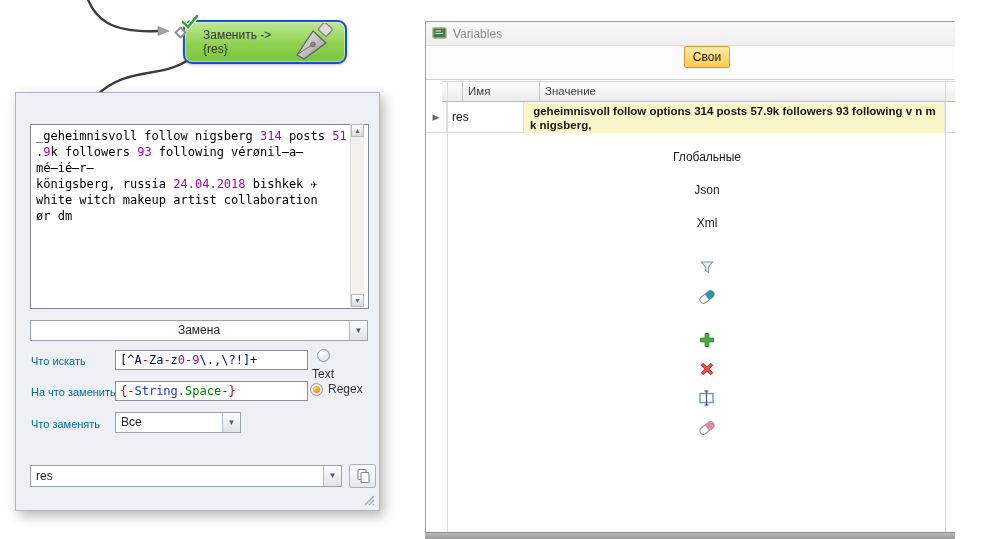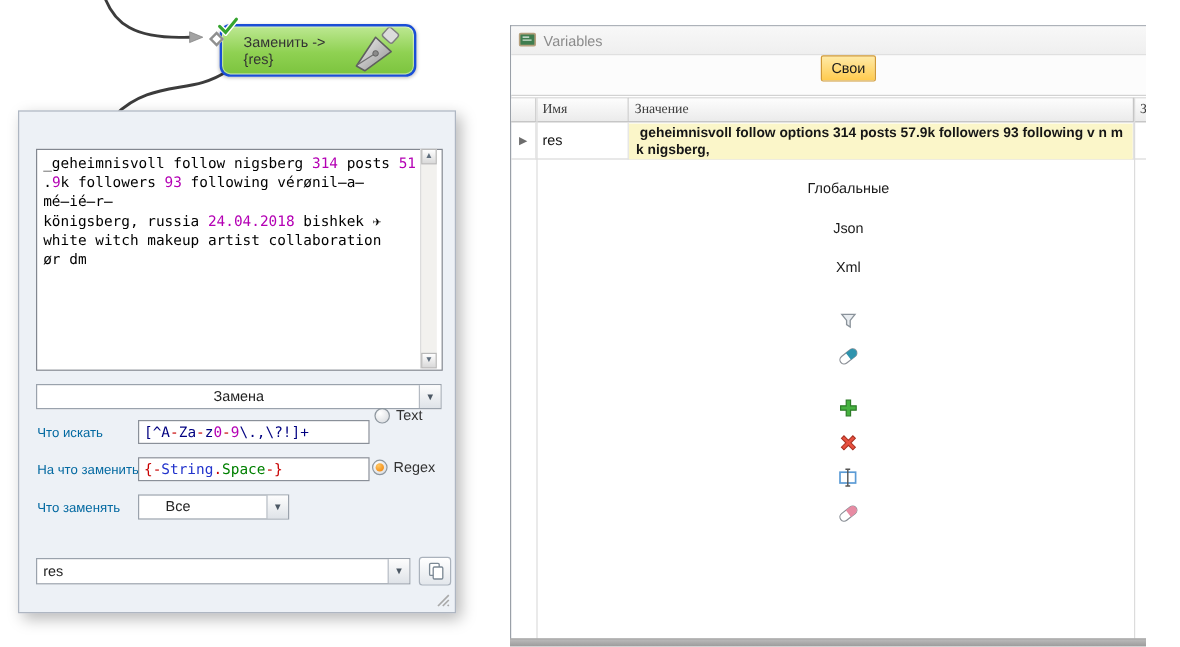--- a/index.html
+++ b/index.html
@@ -88,21 +88,21 @@
   .radio {
     width:13px; height:13px; border-radius:50%;
     background:radial-gradient(circle at 35% 30%, #fff, #d5d8dc);
     border:1px solid #8d969e; display:inline-block;
   }
   .radio.on::after {
     content:""; display:block; width:7px; height:7px; border-radius:50%; margin:2px;
     background:radial-gradient(circle at 35% 30%, #ffc763, #ef7c00);
   }
   .radio-label { font-size:12px; color:#333; }
-  .combo-scope { left:99px; top:319px; width:126px; height:21px; line-height:19px; padding-left:22px; }
+  .combo-scope { left:99px; top:319px; width:126px; height:21px; line-height:19px; padding-left:5px; }
   .chk-row { position:absolute; left:14px; top:349px; display:flex; align-items:center; gap:5px; }
   .chk-label { font-size:12px; color:#333; }
   .combo-res { left:14px; top:372px; width:312px; height:22px; line-height:20px; padding-left:5px; }
   .copy-btn {
     position:absolute; left:333px; top:371px; width:27px; height:24px;
     background:linear-gradient(#ffffff,#e3e7ec); border:1px solid #aab2bc;
     border-radius:3px; display:flex; align-items:center; justify-content:center; cursor:pointer;
   }
   .grip { position:absolute; right:4px; bottom:4px; }
 
@@ -124,21 +124,21 @@
     background:#fcfcfc; display:flex; align-items:center; gap:13px; padding-left:5px;flex-direction:column;
   }
   .tab { font-size:12px; color:#1a1a1a; padding:3px 2px; cursor:pointer; white-space:nowrap; }
   .tab.active {
     background:linear-gradient(#ffeaa6,#ffcb4e);
     border:1px solid #d09936; border-radius:2px; padding:3px 8px;
   }
   .tb-sep { width:1px; height:20px; background:#d4d4d4; }
   .tb-icon { width:18px; height:18px; display:flex; align-items:center; justify-content:center; cursor:pointer; }
 
-  .vp-header { position:absolute; left:0; top:59px; right:0; height:21px;font-family:Liberation Serif, serif; }
+  .vp-header { position:absolute; left:16px; top:59px; right:0; height:21px; }
   .hcell {
     position:absolute; top:0; height:21px;
     background:linear-gradient(#fdfdfd,#ebebeb);
     border-right:1px solid #c6c6c6; border-bottom:1px solid #b9b9b9; border-top:1px solid #d9d9d9;
     font-size:11.5px; color:#3c3c3c; line-height:19px; padding-left:5px; overflow:hidden;
   }
   .vp-row { position:absolute; left:0; top:80px; right:0; height:31px; border-bottom:1px solid #dadada; }
   .rcell { position:absolute; top:0; height:31px; border-right:1px solid #e2e2e2; overflow:hidden; }
   .row-arrow { color:#6d6d6d; font-size:9px; line-height:31px; text-align:center; width:100%; display:block; }
   .cell-name { font-size:12px; color:#111; line-height:30px; padding-left:5px; }
@@ -197,21 +197,21 @@
       <div class="ta-btn down">▼</div>
     </div>
 
     <div class="combo combo-action">
       <span>Замена</span>
       <span class="drop">▼</span>
     </div>
 
     <span class="fld-label" style="left:15px; top:262px;">Что искать</span>
     <div class="code-input" style="left:99px; top:257px; width:193px; height:20px;"><span class="seg-navy">[^A</span><span class="seg-red">-</span><span class="seg-navy">Za</span><span class="seg-red">-</span><span class="seg-navy">z</span><span class="seg-num">0</span><span class="seg-red">-</span><span class="seg-num">9</span><span class="seg-navy">\.,\?!]+</span></div>
-    <div class="radio-wrap" style="left:296px; top:246px;">
+    <div class="radio-wrap" style="left:296px; top:256px;flex-direction:column;">
       <span class="radio"></span>
       <span class="radio-label">Text</span>
     </div>
 
     <span class="fld-label" style="left:15px; top:293px;">На что заменить</span>
     <div class="code-input" style="left:99px; top:288px; width:193px; height:20px;"><span class="seg-red">{-</span><span class="seg-blue">String</span><span class="seg-red">.</span><span class="seg-green">Space</span><span class="seg-red">-}</span></div>
     <div class="radio-wrap" style="left:294px; top:289px;">
       <span class="radio on"></span>
       <span class="radio-label">Regex</span>
     </div>

